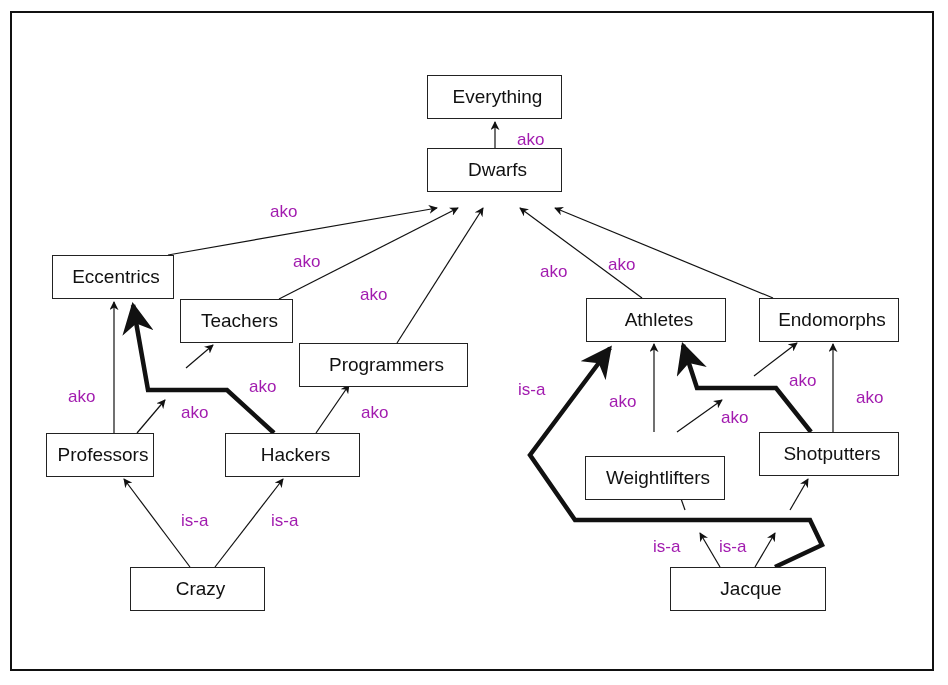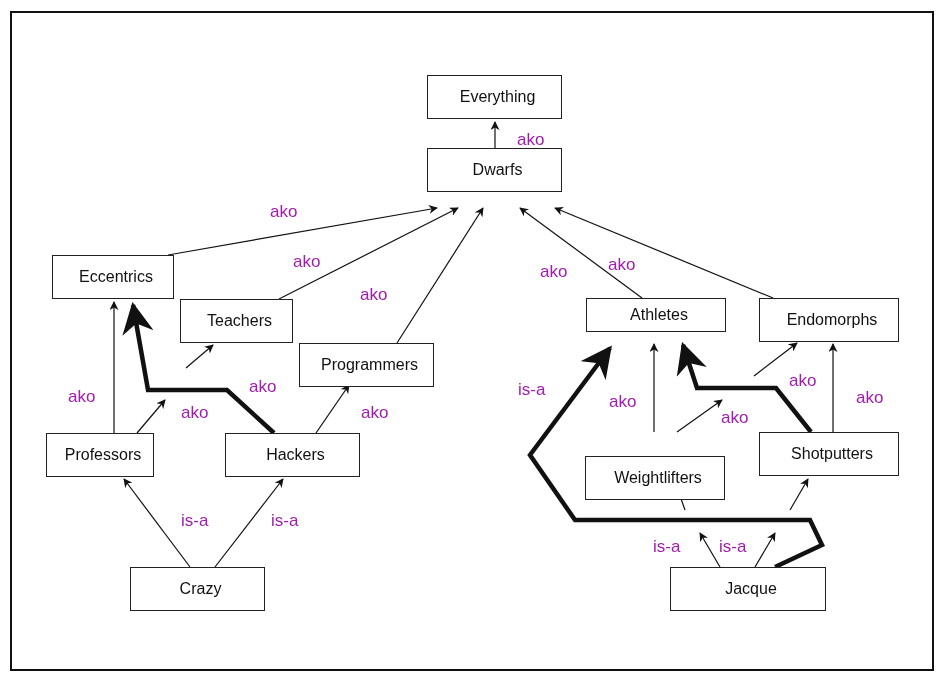--- a/index.html
+++ b/index.html
@@ -1,20 +1,20 @@
 <!DOCTYPE html>
 <html><head>
 <meta charset="utf-8">
 <style>
   html, body { margin: 0; padding: 0; background: #ffffff; }
   body { width: 948px; height: 685px; position: relative; overflow: hidden; font-family: "Liberation Sans", sans-serif; }
   #frame { position: absolute; left: 10px; top: 11px; width: 924px; height: 660px; border: 2px solid #111; box-sizing: border-box; }
   svg#edges { position: absolute; left: 0; top: 0; width: 948px; height: 685px; }
   .node { position: absolute; border: 1.5px solid #222; background: #fff; box-sizing: border-box;
-          display: flex; align-items: center; justify-content: center; font-size: 16px; color: #111; padding-left: 6px; }
+          display: flex; align-items: center; justify-content: center; font-size: 19px; color: #111; padding-left: 6px; }
   .lbl { position: absolute; font-size: 17px; color: #a21caf; line-height: 1; white-space: nowrap; }
 </style>
 </head>
 <body>
 
 <div id="frame"></div>
 
 <svg id="edges" viewBox="0 0 948 685">
   <defs>
     <marker id="arr" viewBox="0 0 10 10" refX="9" refY="5" markerWidth="9" markerHeight="9" markerUnits="userSpaceOnUse" orient="auto">
@@ -57,24 +57,24 @@
     </div>
     <div class="node" style="left: 427px; top: 148px; width: 135px; height: 44px;">
       <span>Dwarfs</span>
     </div>
     <div class="node" style="left: 52px; top: 255px; width: 122px; height: 44px;">
       <span>Eccentrics</span>
     </div>
     <div class="node" style="left: 180px; top: 299px; width: 113px; height: 44px;">
       <span>Teachers</span>
     </div>
-    <div class="node" style="left: 299px; top: 343px; width: 135px; height: 44px;">
+    <div class="node" style="left: 299px; top: 343px; width: 169px; height: 44px;">
       <span>Programmers</span>
     </div>
-    <div class="node" style="left: 586px; top: 298px; width: 140px; height: 34px;">
+    <div class="node" style="left: 586px; top: 298px; width: 140px; height: 44px;">
       <span>Athletes</span>
     </div>
     <div class="node" style="left: 759px; top: 298px; width: 140px; height: 44px;">
       <span>Endomorphs</span>
     </div>
     <div class="node" style="left: 46px; top: 433px; width: 108px; height: 44px;">
       <span>Professors</span>
     </div>
     <div class="node" style="left: 225px; top: 433px; width: 135px; height: 44px;">
       <span>Hackers</span>

